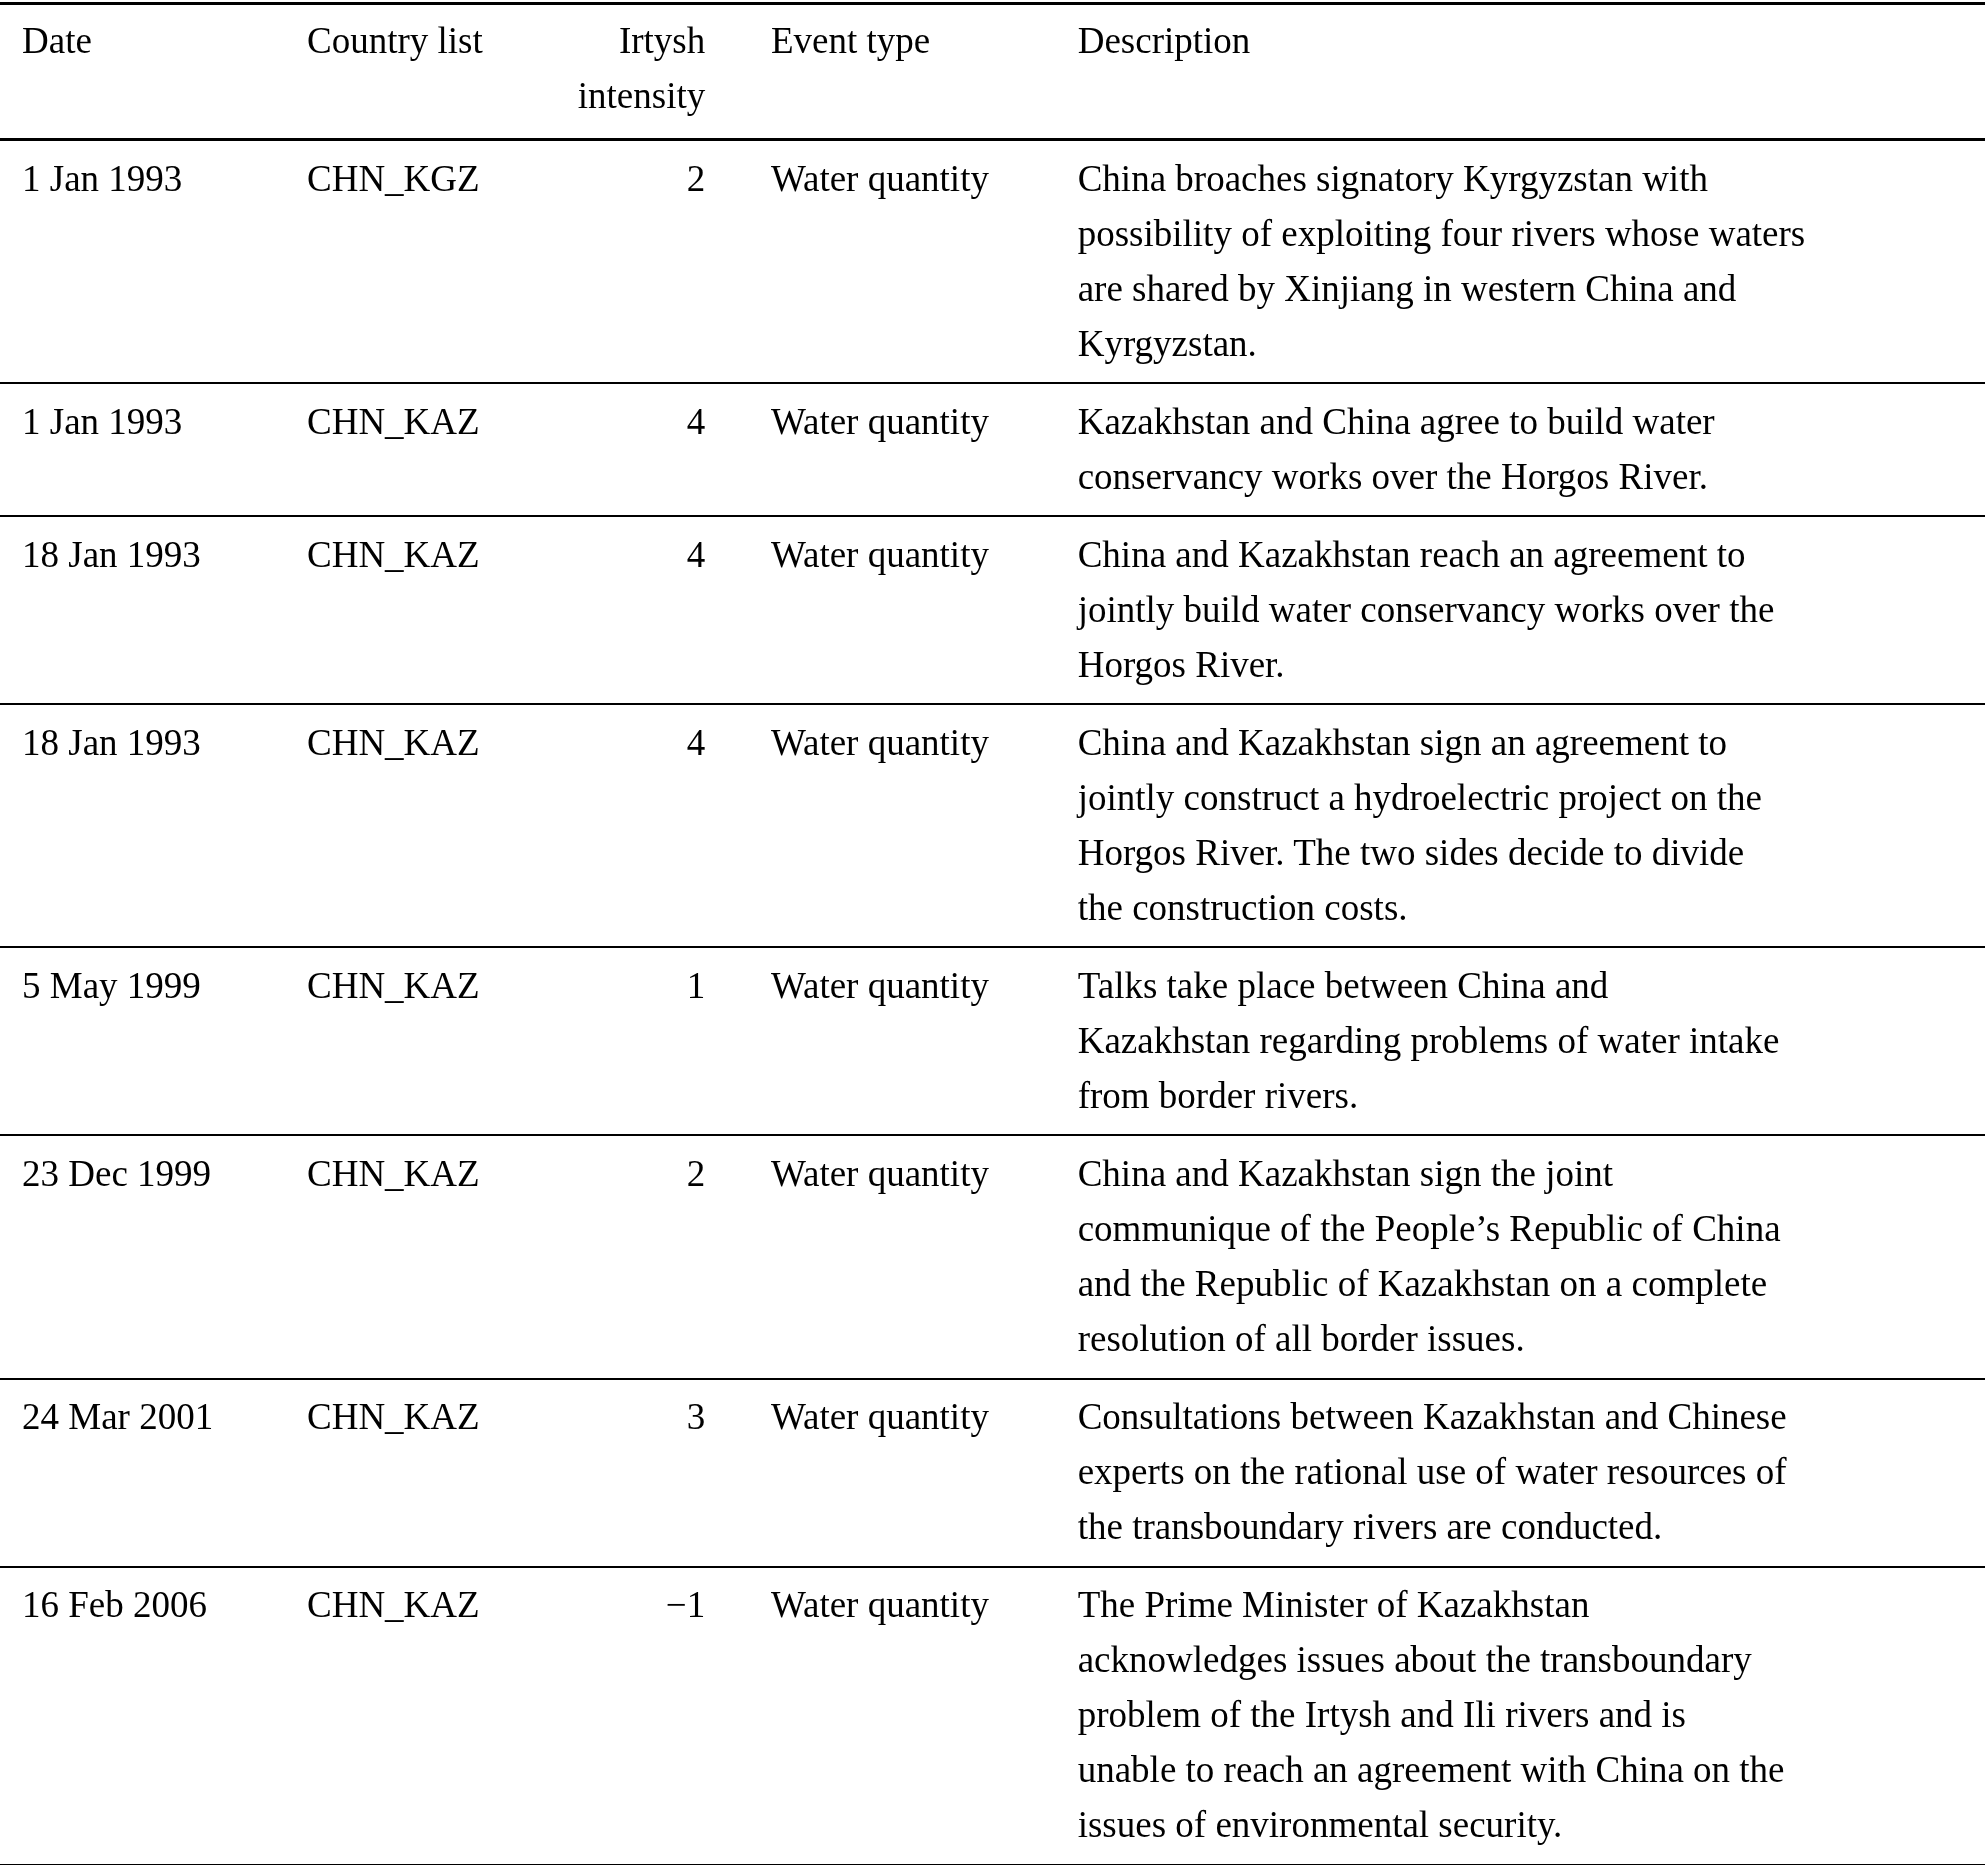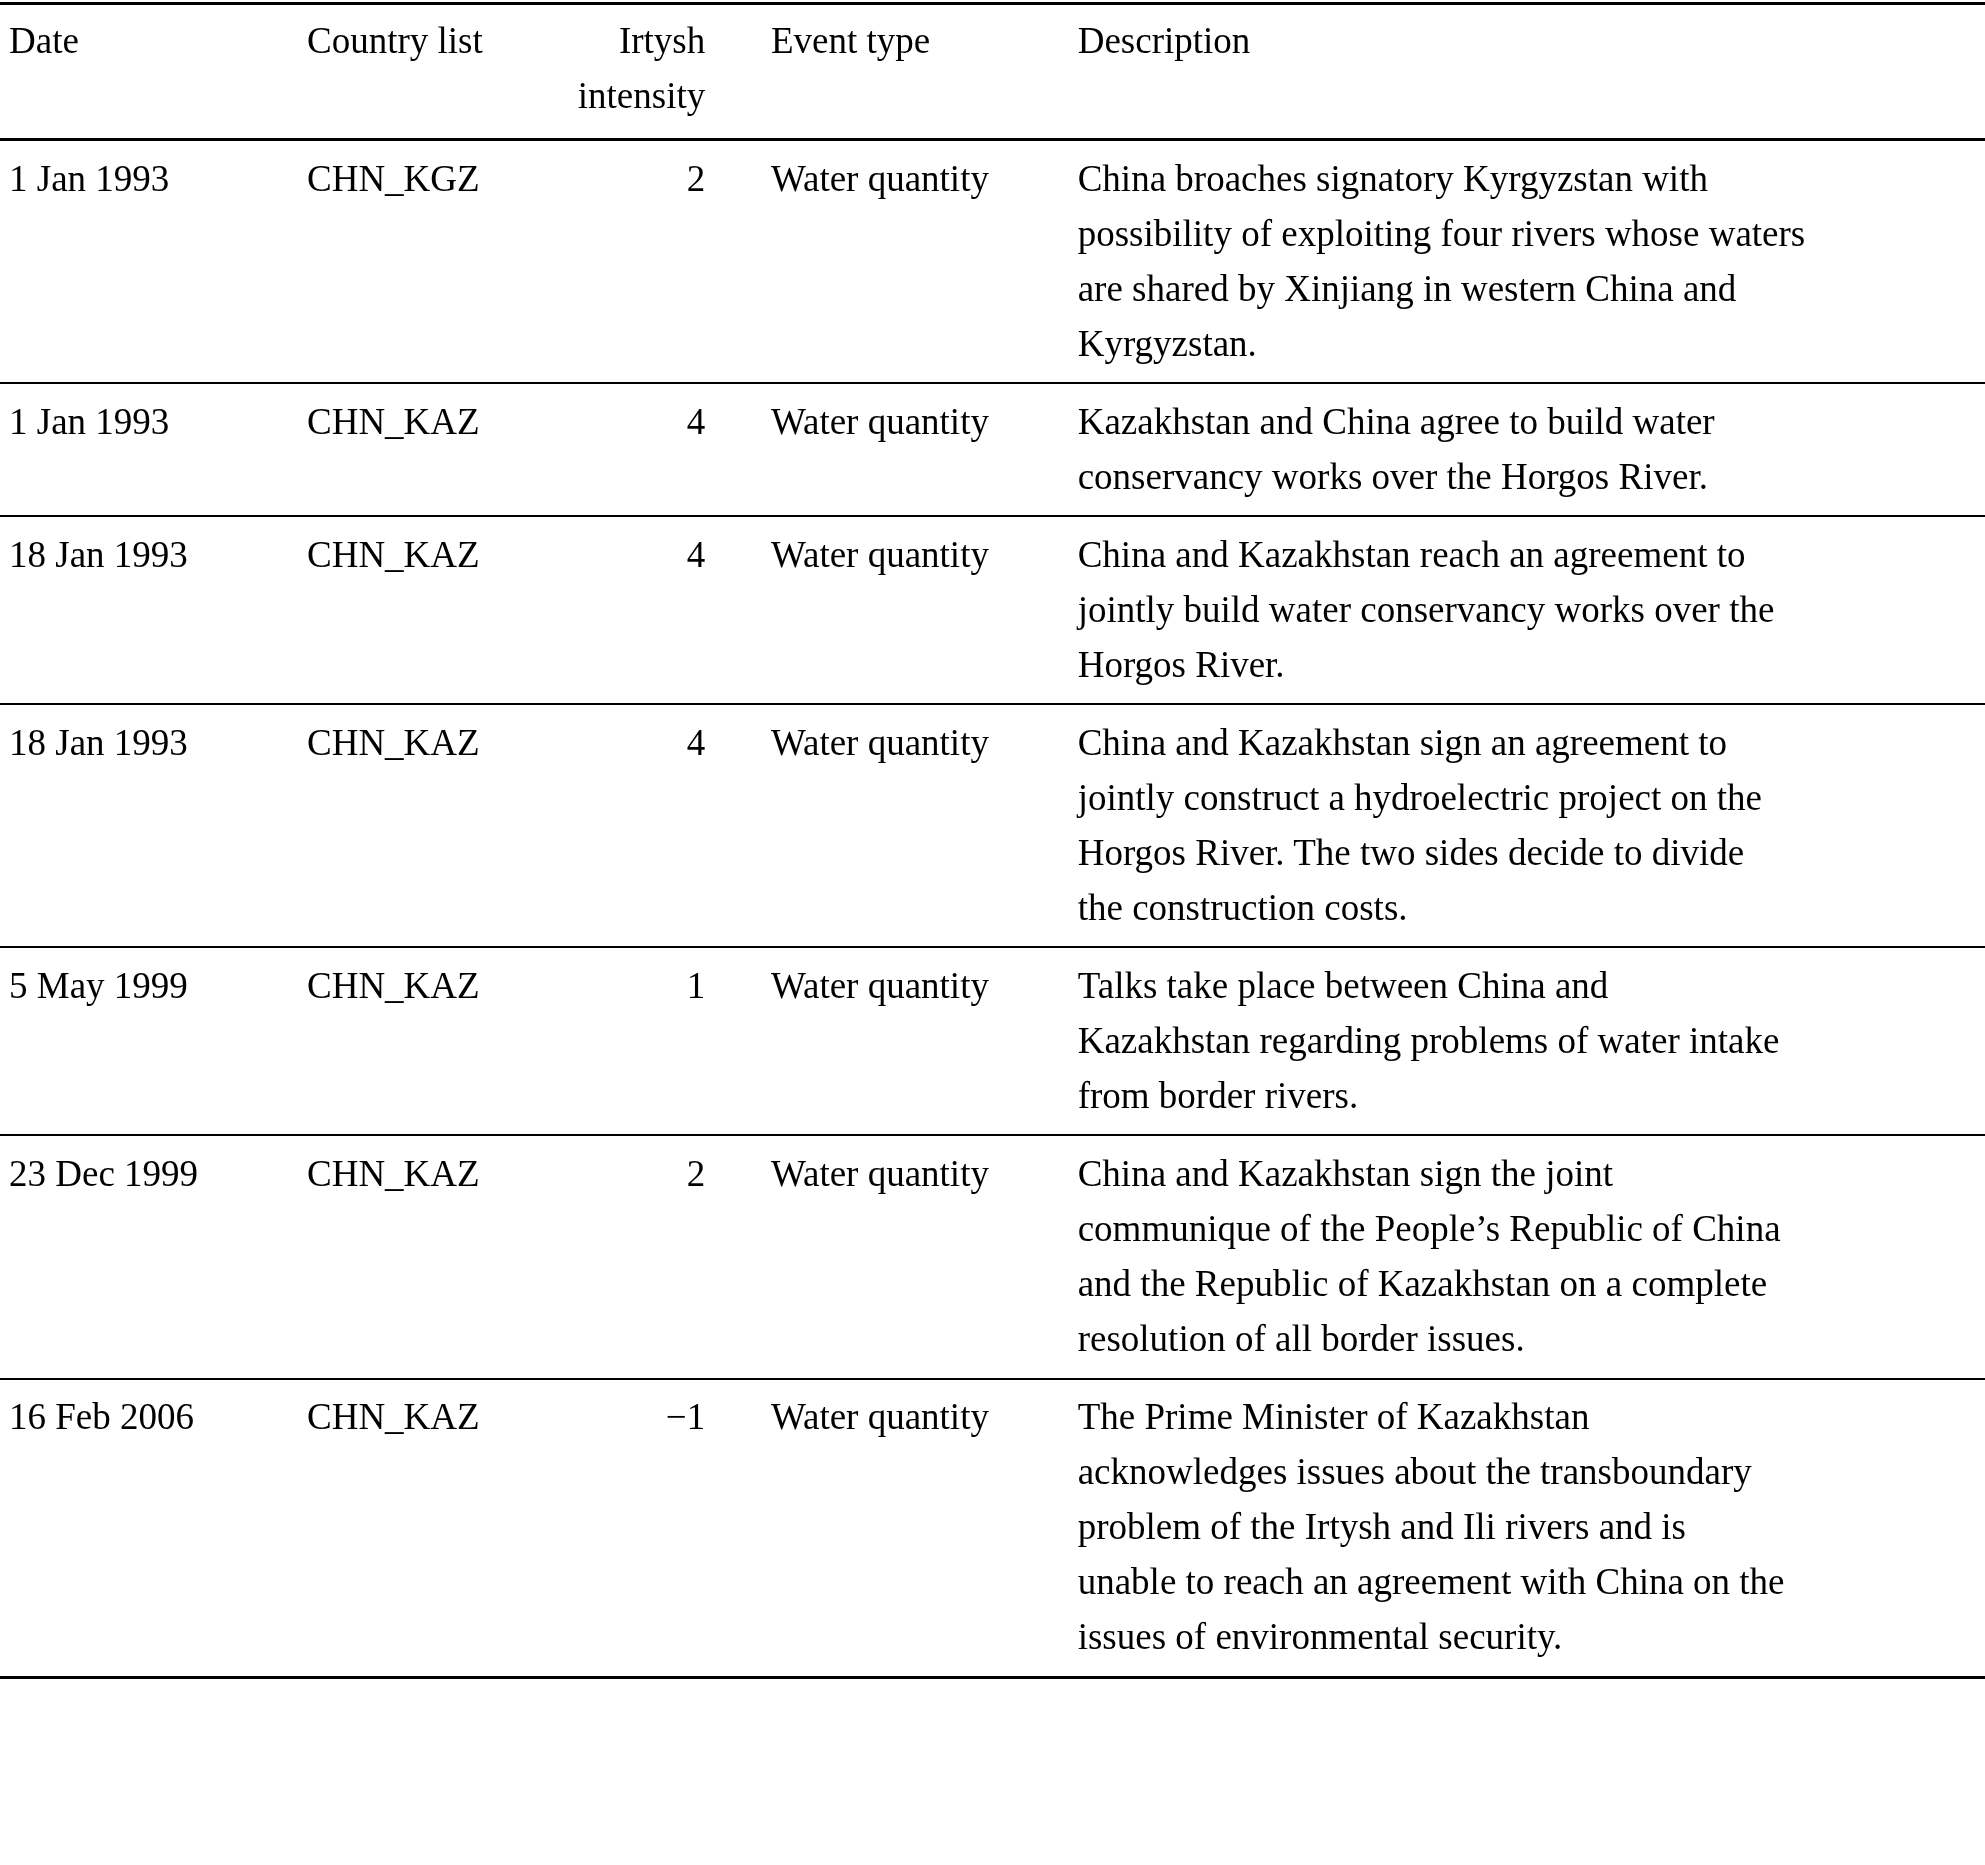--- a/index.html
+++ b/index.html
@@ -38,21 +38,21 @@
   }
   thead th {
     border-bottom: 3.8px solid #000;
     padding-top: 7.7px;
     padding-bottom: 15.4px;
   }
   tbody td {
     border-top: 2.9px solid #000;
   }
 
-  .c-date    { padding-left: 9px; white-space: nowrap; }
+  .c-date    { padding-left: 22px; white-space: nowrap; }
   .c-country { white-space: nowrap; margin-top: 22px; }
   .c-int     { text-align: right; padding-right: 5.8px; white-space: pre-line; }
   .c-type    { padding-left: 60px; white-space: nowrap; }
   .c-desc    { padding-left: 7.7px; padding-right: 20px; white-space: pre-line; }
 </style>
 </head>
 <body>
 
 <table class="events">
   <colgroup>
@@ -123,20 +123,29 @@
       <td class="c-date">23 Dec 1999</td>
       <td class="c-country">CHN_KAZ</td>
       <td class="c-int">2</td>
       <td class="c-type">Water quantity</td>
       <td class="c-desc">China and Kazakhstan sign the joint
 communique of the People’s Republic of China
 and the Republic of Kazakhstan on a complete
 resolution of all border issues.</td>
     </tr>
     <tr>
+      <td class="c-date">24 Mar 2001</td>
+      <td class="c-country">CHN_KAZ</td>
+      <td class="c-int">3</td>
+      <td class="c-type">Water quantity</td>
+      <td class="c-desc">Consultations between Kazakhstan and Chinese
+experts on the rational use of water resources of
+the transboundary rivers are conducted.</td>
+    </tr>
+    <tr>
       <td class="c-date">16 Feb 2006</td>
       <td class="c-country">CHN_KAZ</td>
       <td class="c-int">−1</td>
       <td class="c-type">Water quantity</td>
       <td class="c-desc">The Prime Minister of Kazakhstan
 acknowledges issues about the transboundary
 problem of the Irtysh and Ili rivers and is
 unable to reach an agreement with China on the
 issues of environmental security.</td>
     </tr>

